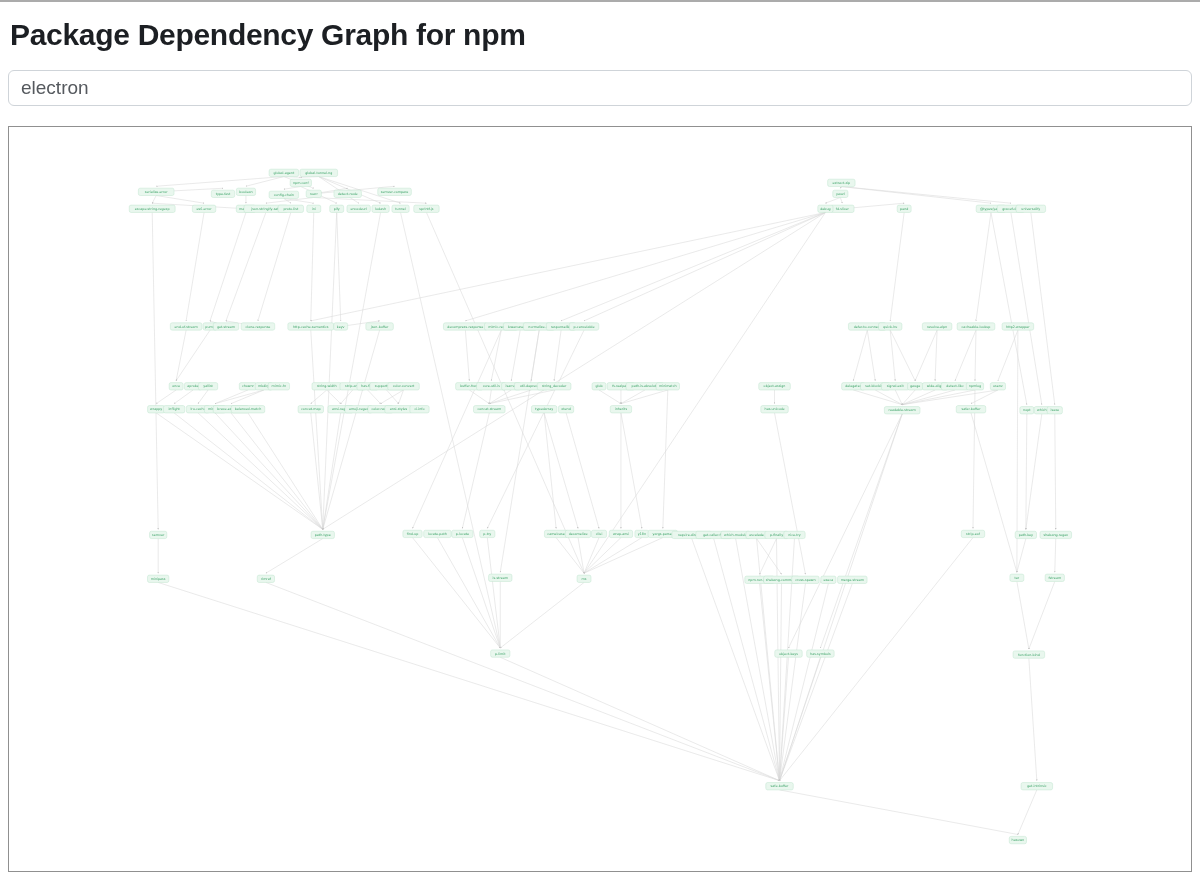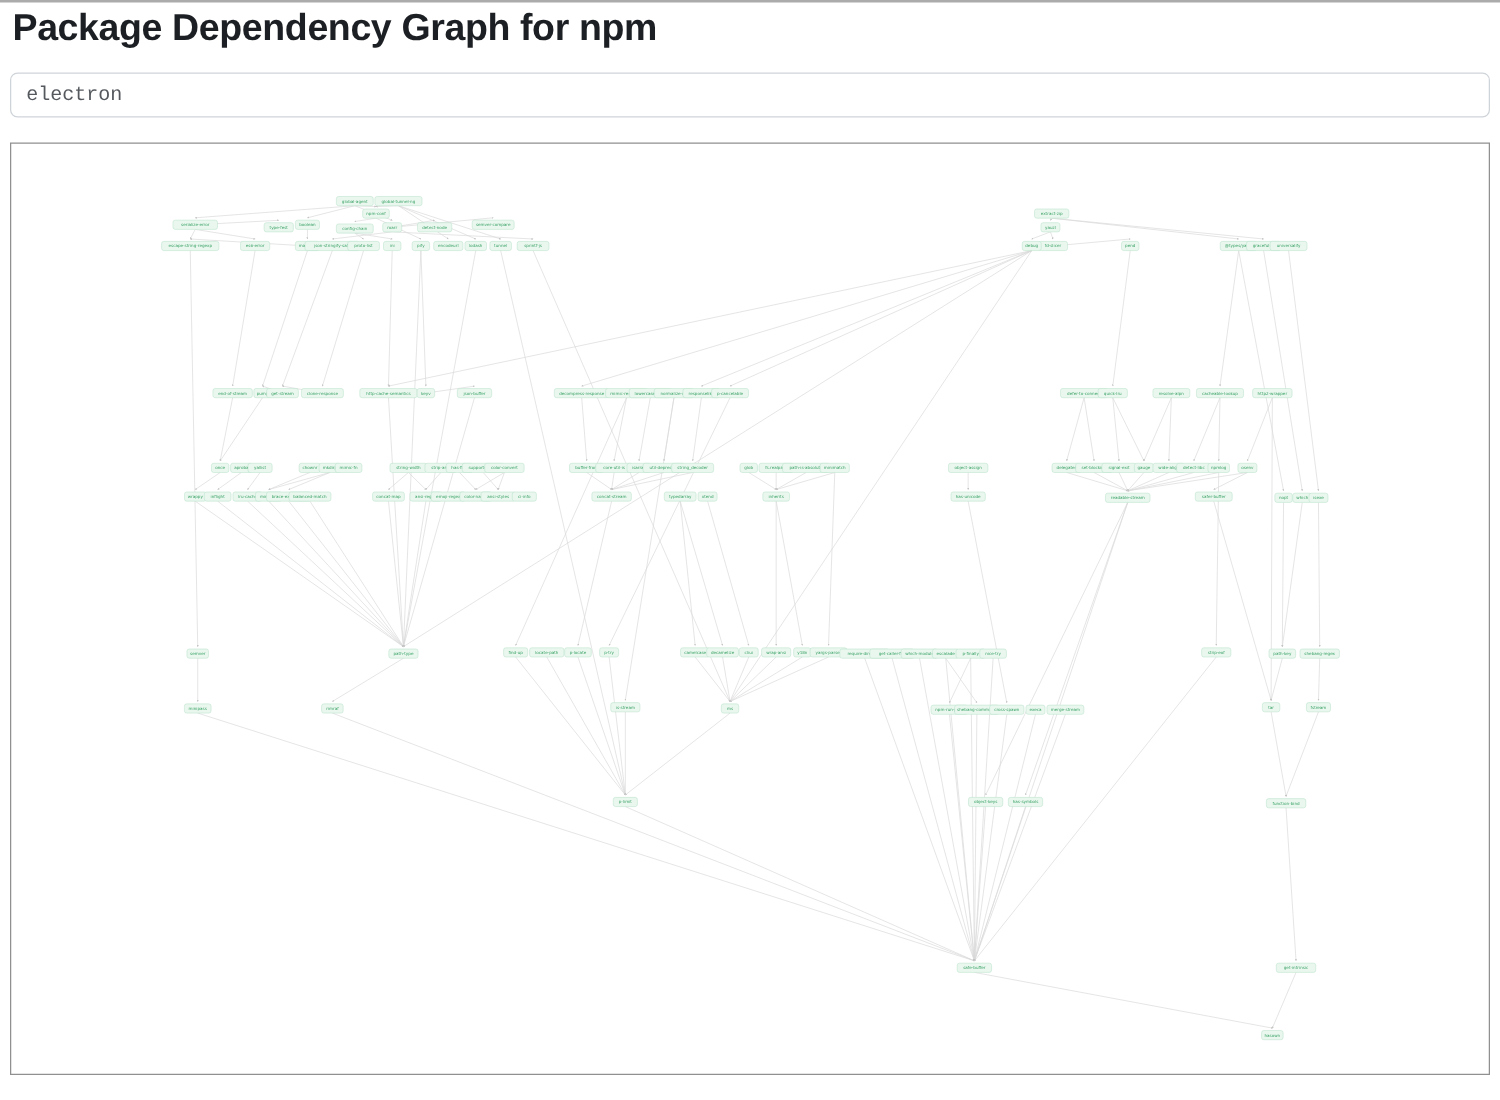--- a/index.html
+++ b/index.html
@@ -6,30 +6,30 @@
   body {
     width: 1200px; height: 880px; position: relative; overflow: hidden;
     font-family: "Liberation Sans", "DejaVu Sans", sans-serif;
   }
   .top-hairline {
     position: absolute; top: 0; left: 0; width: 100%; height: 0;
     border-top: 2px solid #ababab;
   }
   .content { padding: 4px 8px 0 8px; }
   h1.page-title {
-    margin: 2px 0 18px 2px;
+    margin: 14px 0 18px 2px;
     font-size: 30px; font-weight: 700; color: #1c1f23;
     letter-spacing: -0.3px;
   }
   .search-input {
     box-sizing: border-box; display: block;
     width: 1184px; height: 36px;
     border: 1px solid #cfd4d9; border-radius: 6px;
-    padding: 0 12px; font-size: 16px; color: #55595e;
-    font-family: Liberation Mono, monospace;
+    padding: 0 12px; font-size: 19px; color: #55595e;
+    font-family: Liberation Sans, sans-serif;
     outline: none; background: #ffffff;
   }
   .graph-panel {
     box-sizing: border-box;
     margin-top: 20px; width: 1184px; height: 746px;
     border: 1px solid #909090; background: #ffffff; position: relative;
   }
   .graph-panel svg { display: block; width: 100%; height: 100%; }
   .graph-node-label {
     font-family: "DejaVu Sans", sans-serif;

